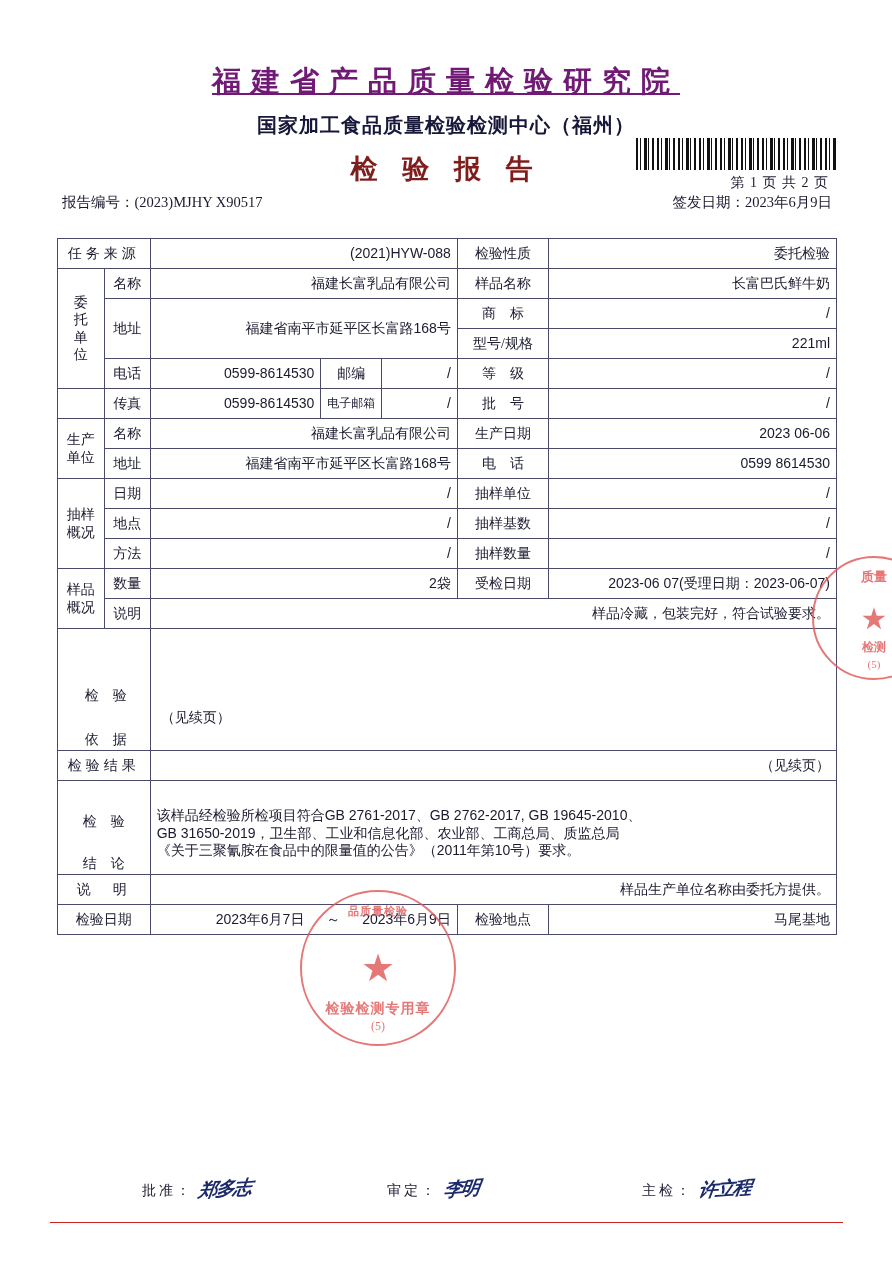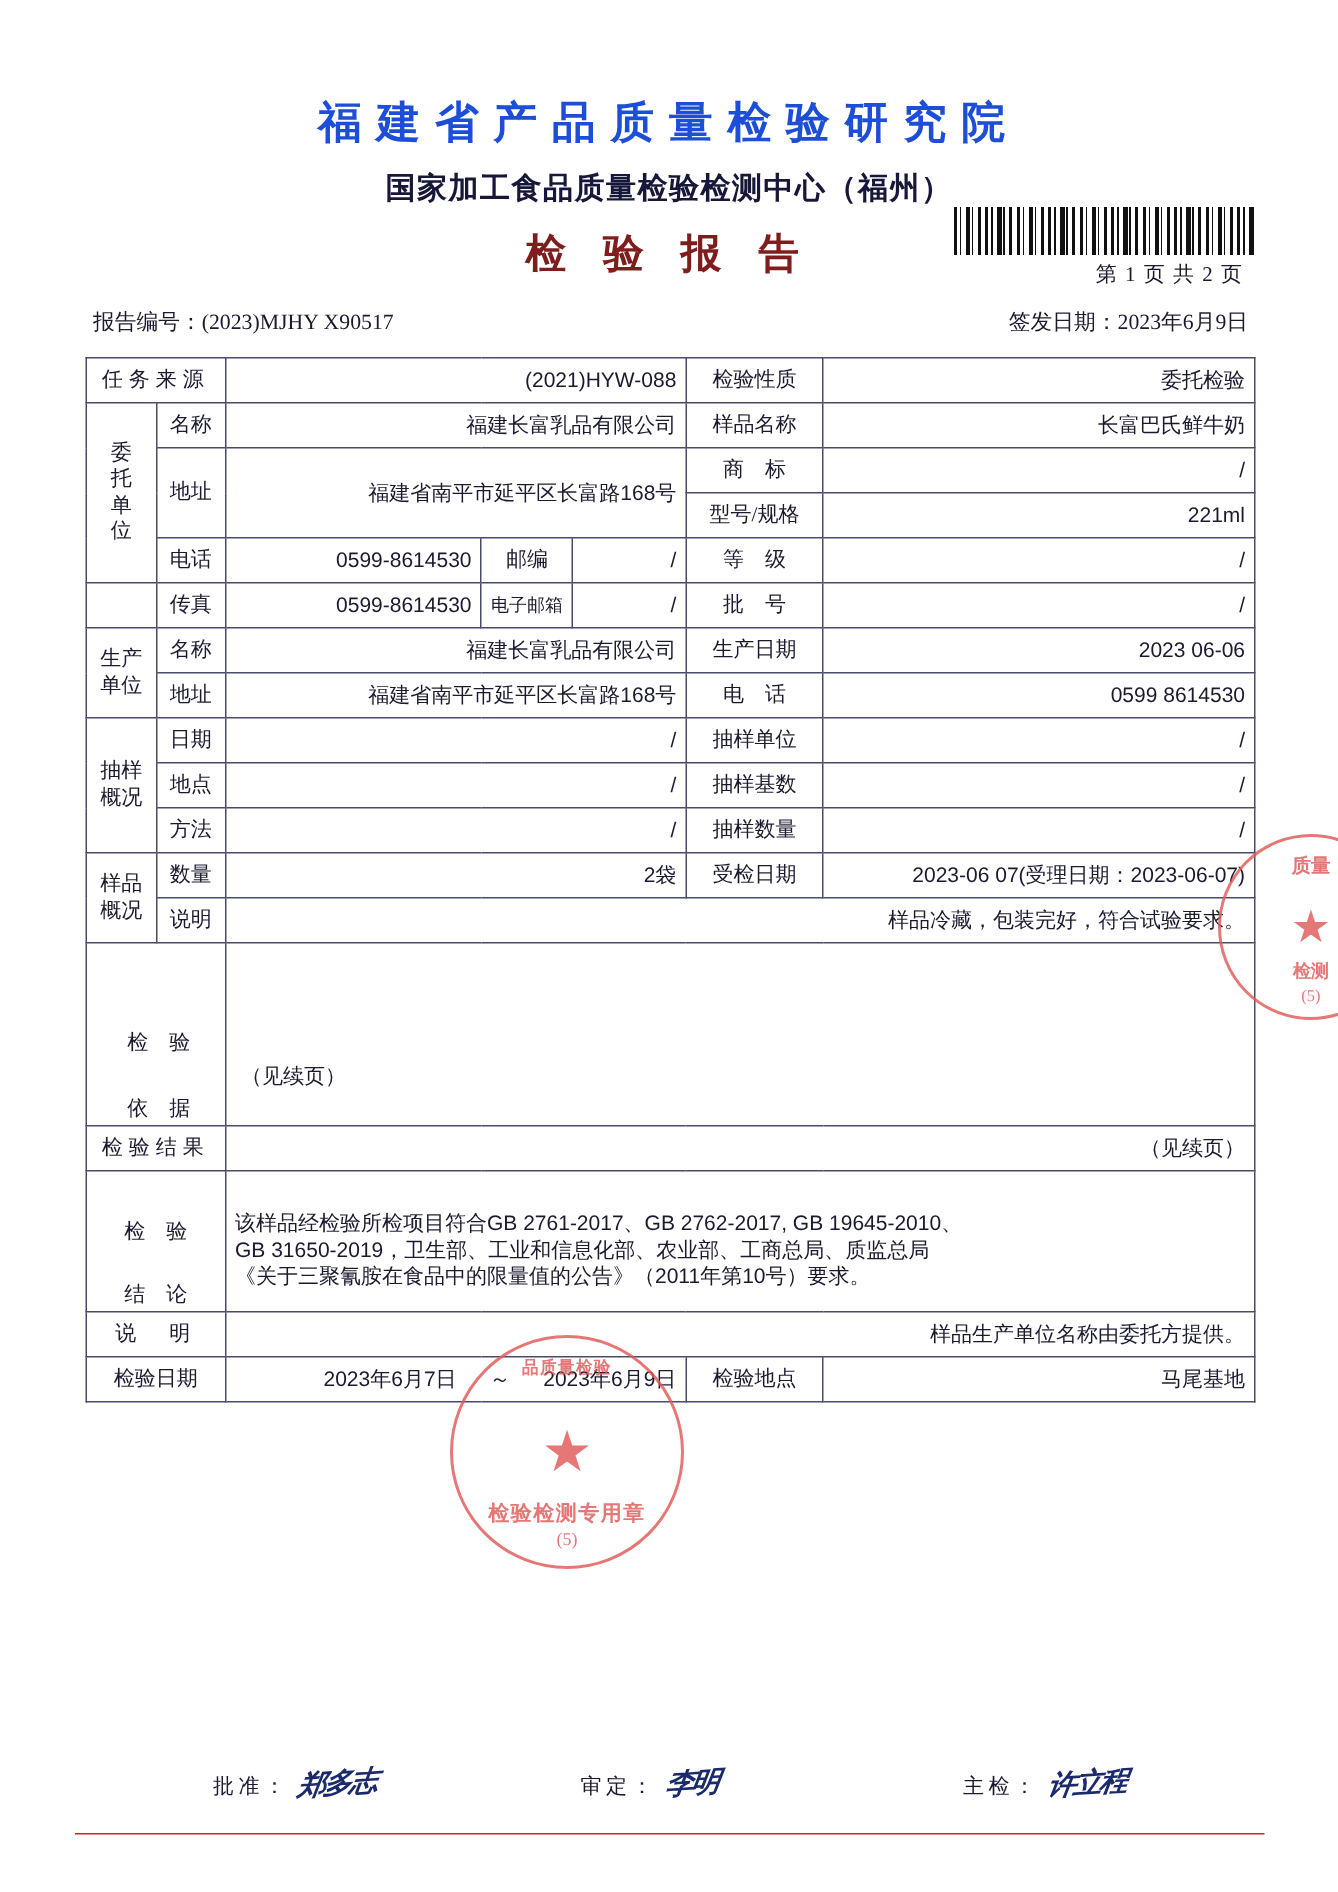--- a/index.html
+++ b/index.html
@@ -24,21 +24,22 @@
 
   
   .hdr {
     text-align: center;
     padding-top: 62px;
   }
   .org-title {
     font-size: 29px;
     font-weight: bold;
     letter-spacing: 10px;
-    color: #1d4ed8;
+    color: #701a75;
+    text-decoration: underline;
   }
   .center-title {
     font-size: 20px;
     font-weight: bold;
     letter-spacing: 1px;
     margin-top: 10px;
     color: #17173a;
     text-align: center;
   }
   .report-line {
@@ -70,21 +71,20 @@
   .pageno {
     position: absolute;
     right: 63px;
     top: 27px;
     font-size: 14px;
     letter-spacing: 1px;
   }
 
   .meta-row {
     position: relative;
-    margin-top: 12px;
     height: 22px;
     font-size: 14.5px;
   }
   .meta-left {
     position: absolute;
     left: 62px;
     top: 0;
   }
   .meta-right {
     position: absolute;

